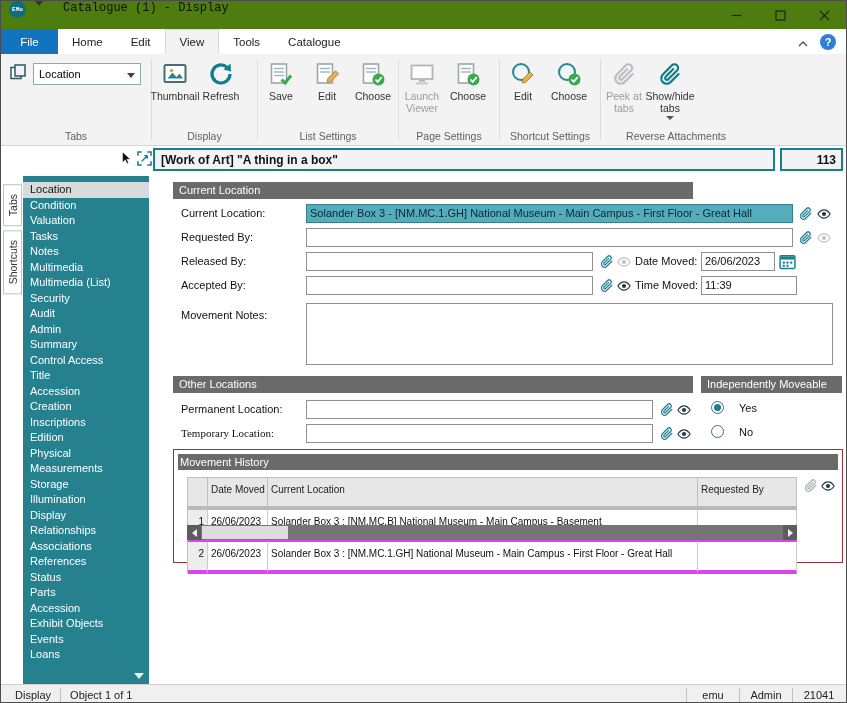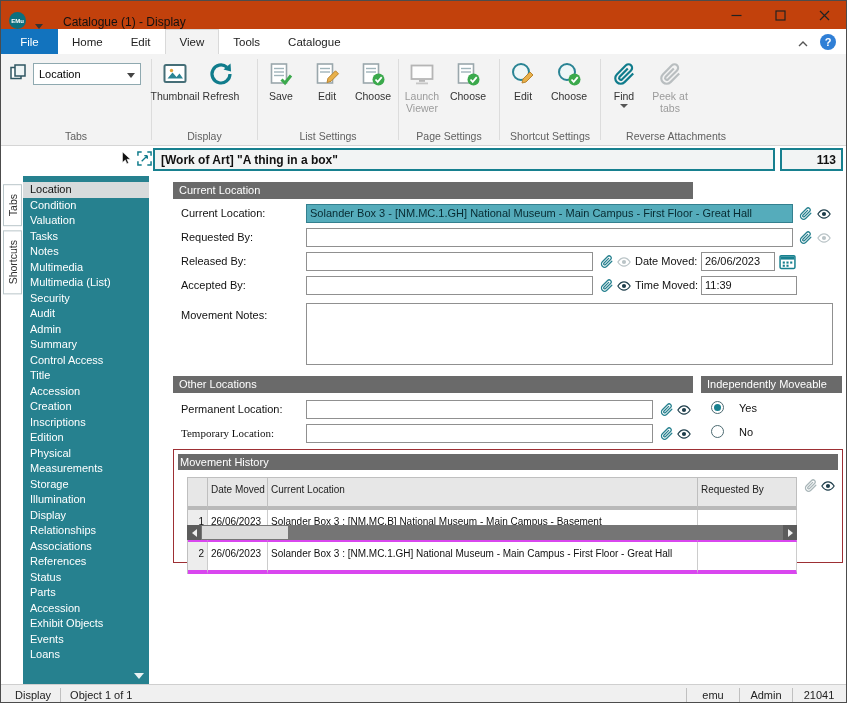--- a/index.html
+++ b/index.html
@@ -1,21 +1,21 @@
 <!DOCTYPE html>
 <html><head>
 <meta charset="utf-8">
 <style>
   * { margin:0; padding:0; box-sizing:border-box; }
   html,body { background:#dcdcdc; }
   body { font-family:"Liberation Sans", sans-serif; }
   .window { position:relative; width:847px; height:703px; background:#fff; border:1px solid #4c4c4c; overflow:hidden; }
 
   
-  .titlebar { position:absolute; left:0; top:0; width:100%; height:28px; background:#c2410c; display:flex; align-items:flex-end; }
+  .titlebar { position:absolute; left:0; top:0; width:100%; height:28px; background:#4d7c0f; display:flex; align-items:flex-start;font-family:Liberation Mono, monospace; }
   .logo { width:17px; height:17px; border-radius:50%; background:#0c6f7e; color:#fff; font-size:6px; font-weight:bold; display:flex; align-items:center; justify-content:center; margin-left:8px; }
   .tb-caret { margin-left:9px; width:0; height:0; border-left:4px solid transparent; border-right:4px solid transparent; border-top:5px solid #333; }
   .tb-title { margin-left:20px; font-size:12px; color:#111; }
   .win-btns { margin-left:auto; display:flex; height:100%; }
   .wbtn { width:44px; height:100%; display:flex; align-items:center; justify-content:center; cursor:default; }
 
   
   .tabrow { position:absolute; left:0; top:28px; width:100%; height:25px; background:#fff; display:flex; align-items:stretch; }
   .mtab { padding:0 14px; font-size:11.5px; color:#222; display:flex; align-items:center; }
   .mtab.file { background:#1273be; color:#fff; width:57px; justify-content:center; padding:0; }
@@ -268,30 +268,30 @@
         </div>
       </div>
       <div class="glabel">Shortcut Settings</div>
     </div>
     <div class="gsep"></div>
 
     <div class="rgroup g-reverse">
       <div class="btnrow">
         <div class="rbtn">
           <span class="ricon"><svg viewBox="0 0 24 24" width="26" height="26">
+                <path d="M20.5 11.5l-8 8a5 5 0 0 1-7.1-7.1L13.8 4a3.3 3.3 0 0 1 4.7 4.7l-8.4 8.4a1.65 1.65 0 0 1-2.3-2.3L15.5 7" fill="none" stroke="#b9bec0" stroke-width="2"></path>
+              </svg></span>
+          <span class="rlabel dis">Peek at tabs</span>
+        </div>
+        <div class="rbtn">
+          <span class="ricon"><svg viewBox="0 0 24 24" width="26" height="26">
                 <path d="M20.5 11.5l-8 8a5 5 0 0 1-7.1-7.1L13.8 4a3.3 3.3 0 0 1 4.7 4.7l-8.4 8.4a1.65 1.65 0 0 1-2.3-2.3L15.5 7" fill="none" stroke="#107c8c" stroke-width="2"></path>
               </svg></span>
-          <span class="rlabel">Find</span>
+          <span class="rlabel">Show/hide tabs</span>
           <span class="dd-caret"></span>
-        </div>
-        <div class="rbtn">
-          <span class="ricon"><svg viewBox="0 0 24 24" width="26" height="26">
-                <path d="M20.5 11.5l-8 8a5 5 0 0 1-7.1-7.1L13.8 4a3.3 3.3 0 0 1 4.7 4.7l-8.4 8.4a1.65 1.65 0 0 1-2.3-2.3L15.5 7" fill="none" stroke="#b9bec0" stroke-width="2"></path>
-              </svg></span>
-          <span class="rlabel dis">Peek at tabs</span>
         </div>
       </div>
       <div class="glabel">Reverse Attachments</div>
     </div>
   </div>
 
   <div class="headerrow">
     <span class="hicon cur"><svg viewBox="0 0 16 16" width="14" height="14">
           <path d="M4 1v12l3.2-2.8 1.8 4.3 1.9-.8-1.8-4.3H13z" fill="#111" stroke="#fff" stroke-width=".6"></path>
         </svg></span>

